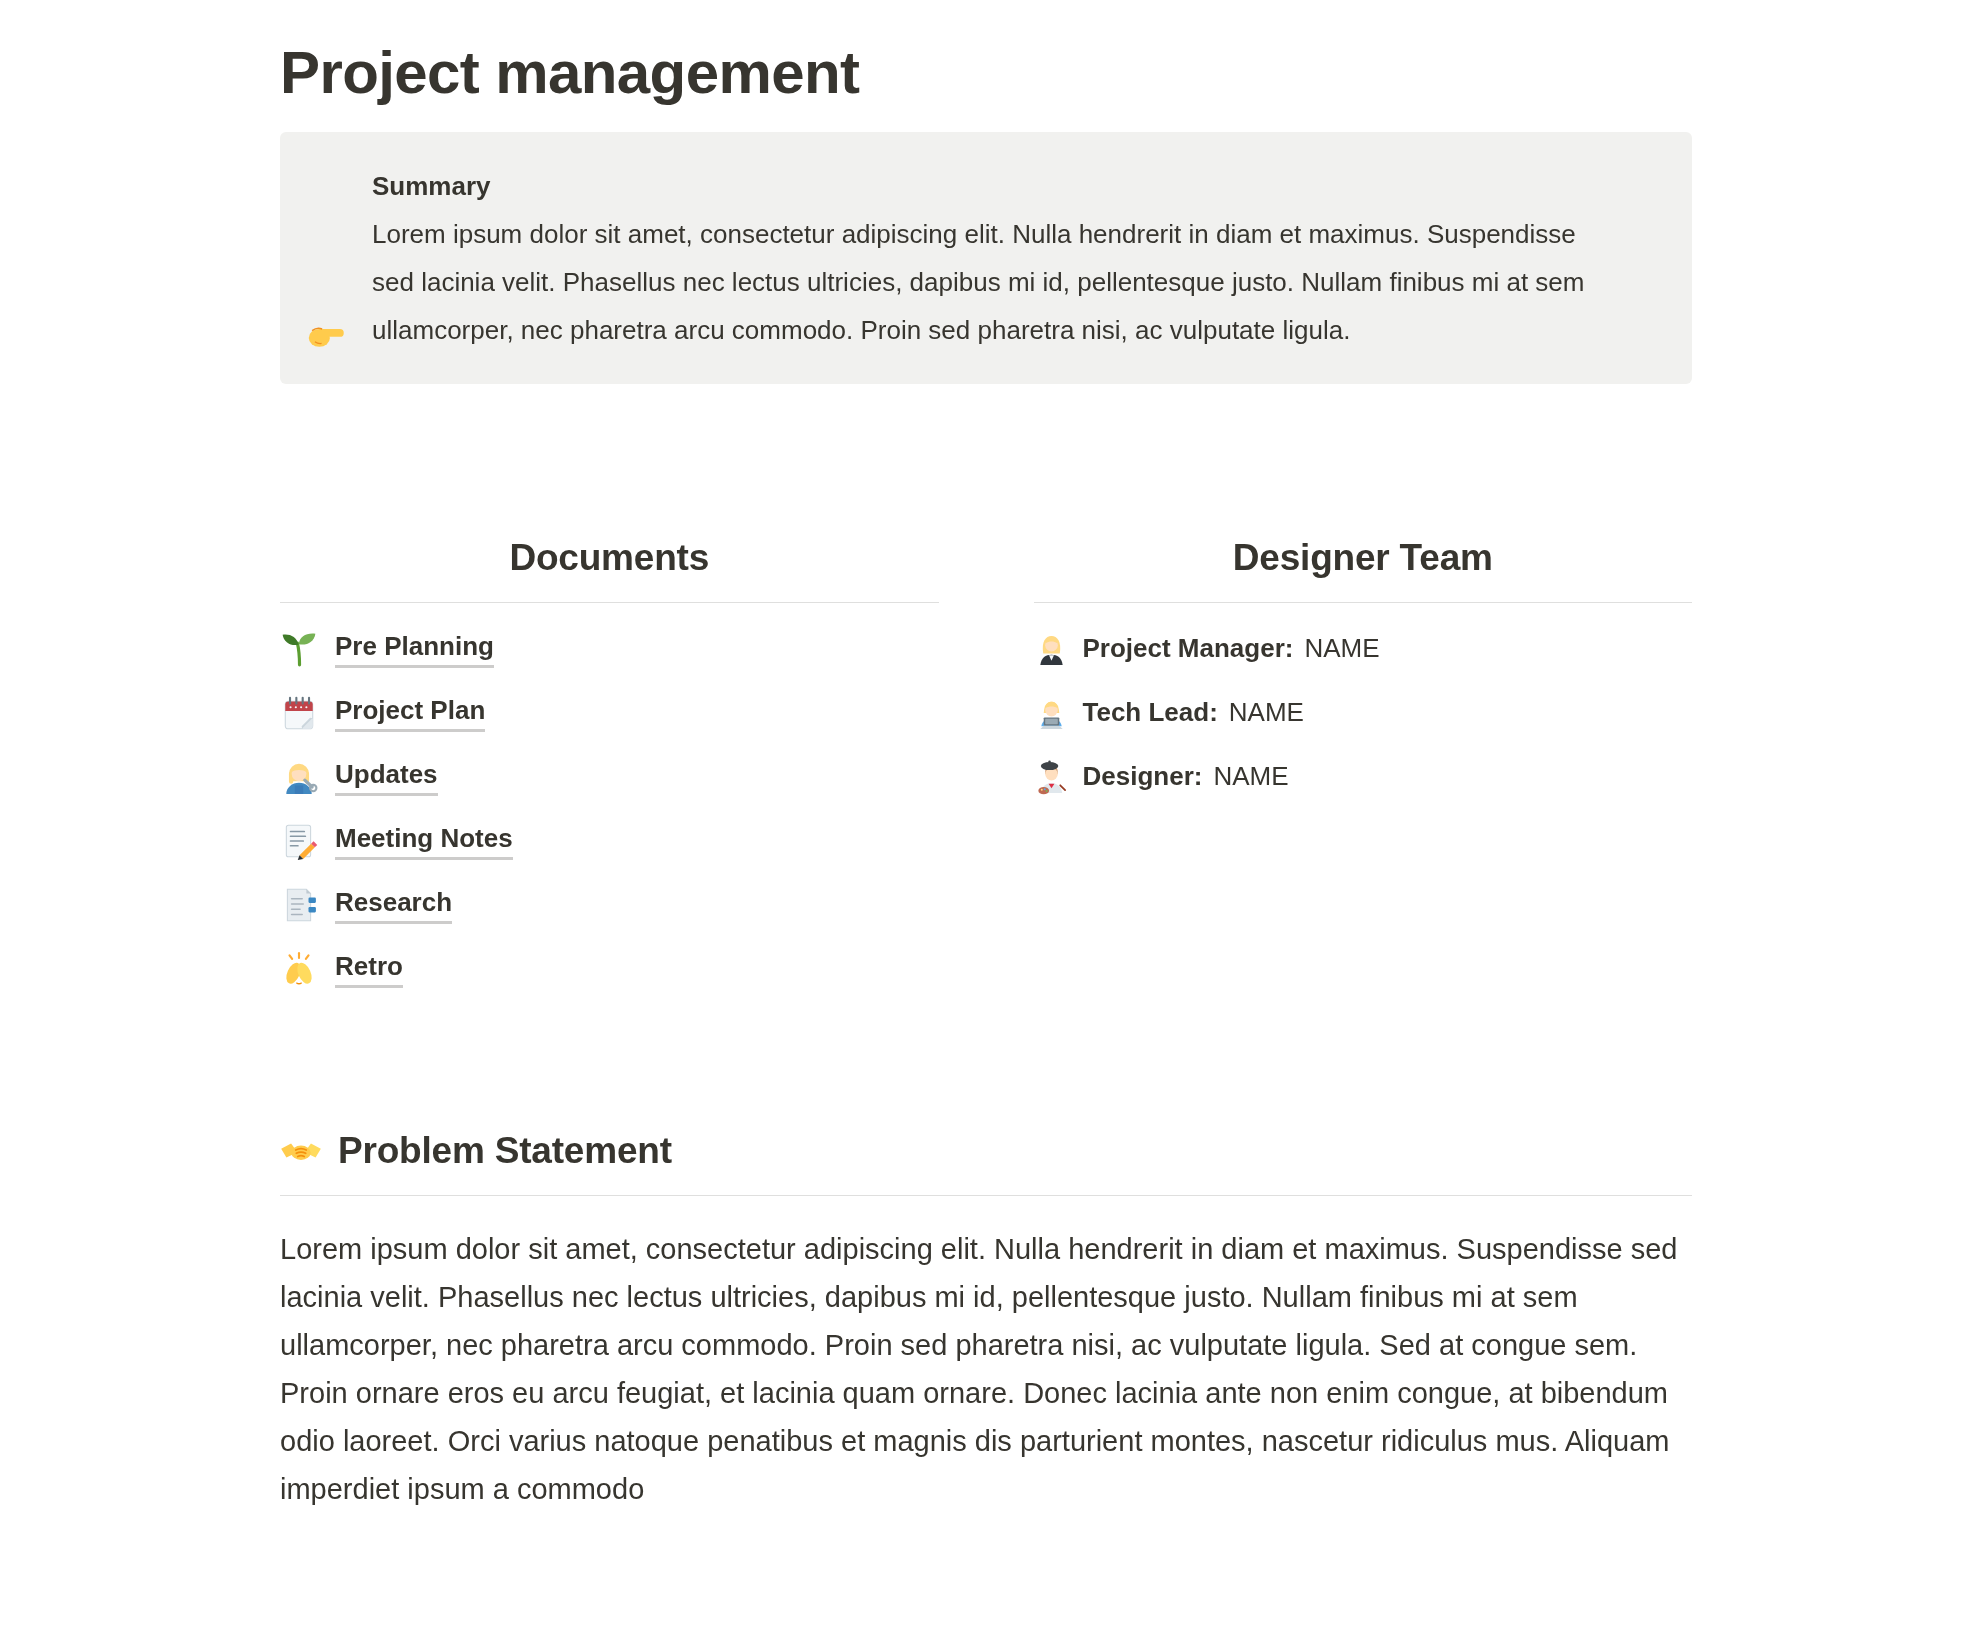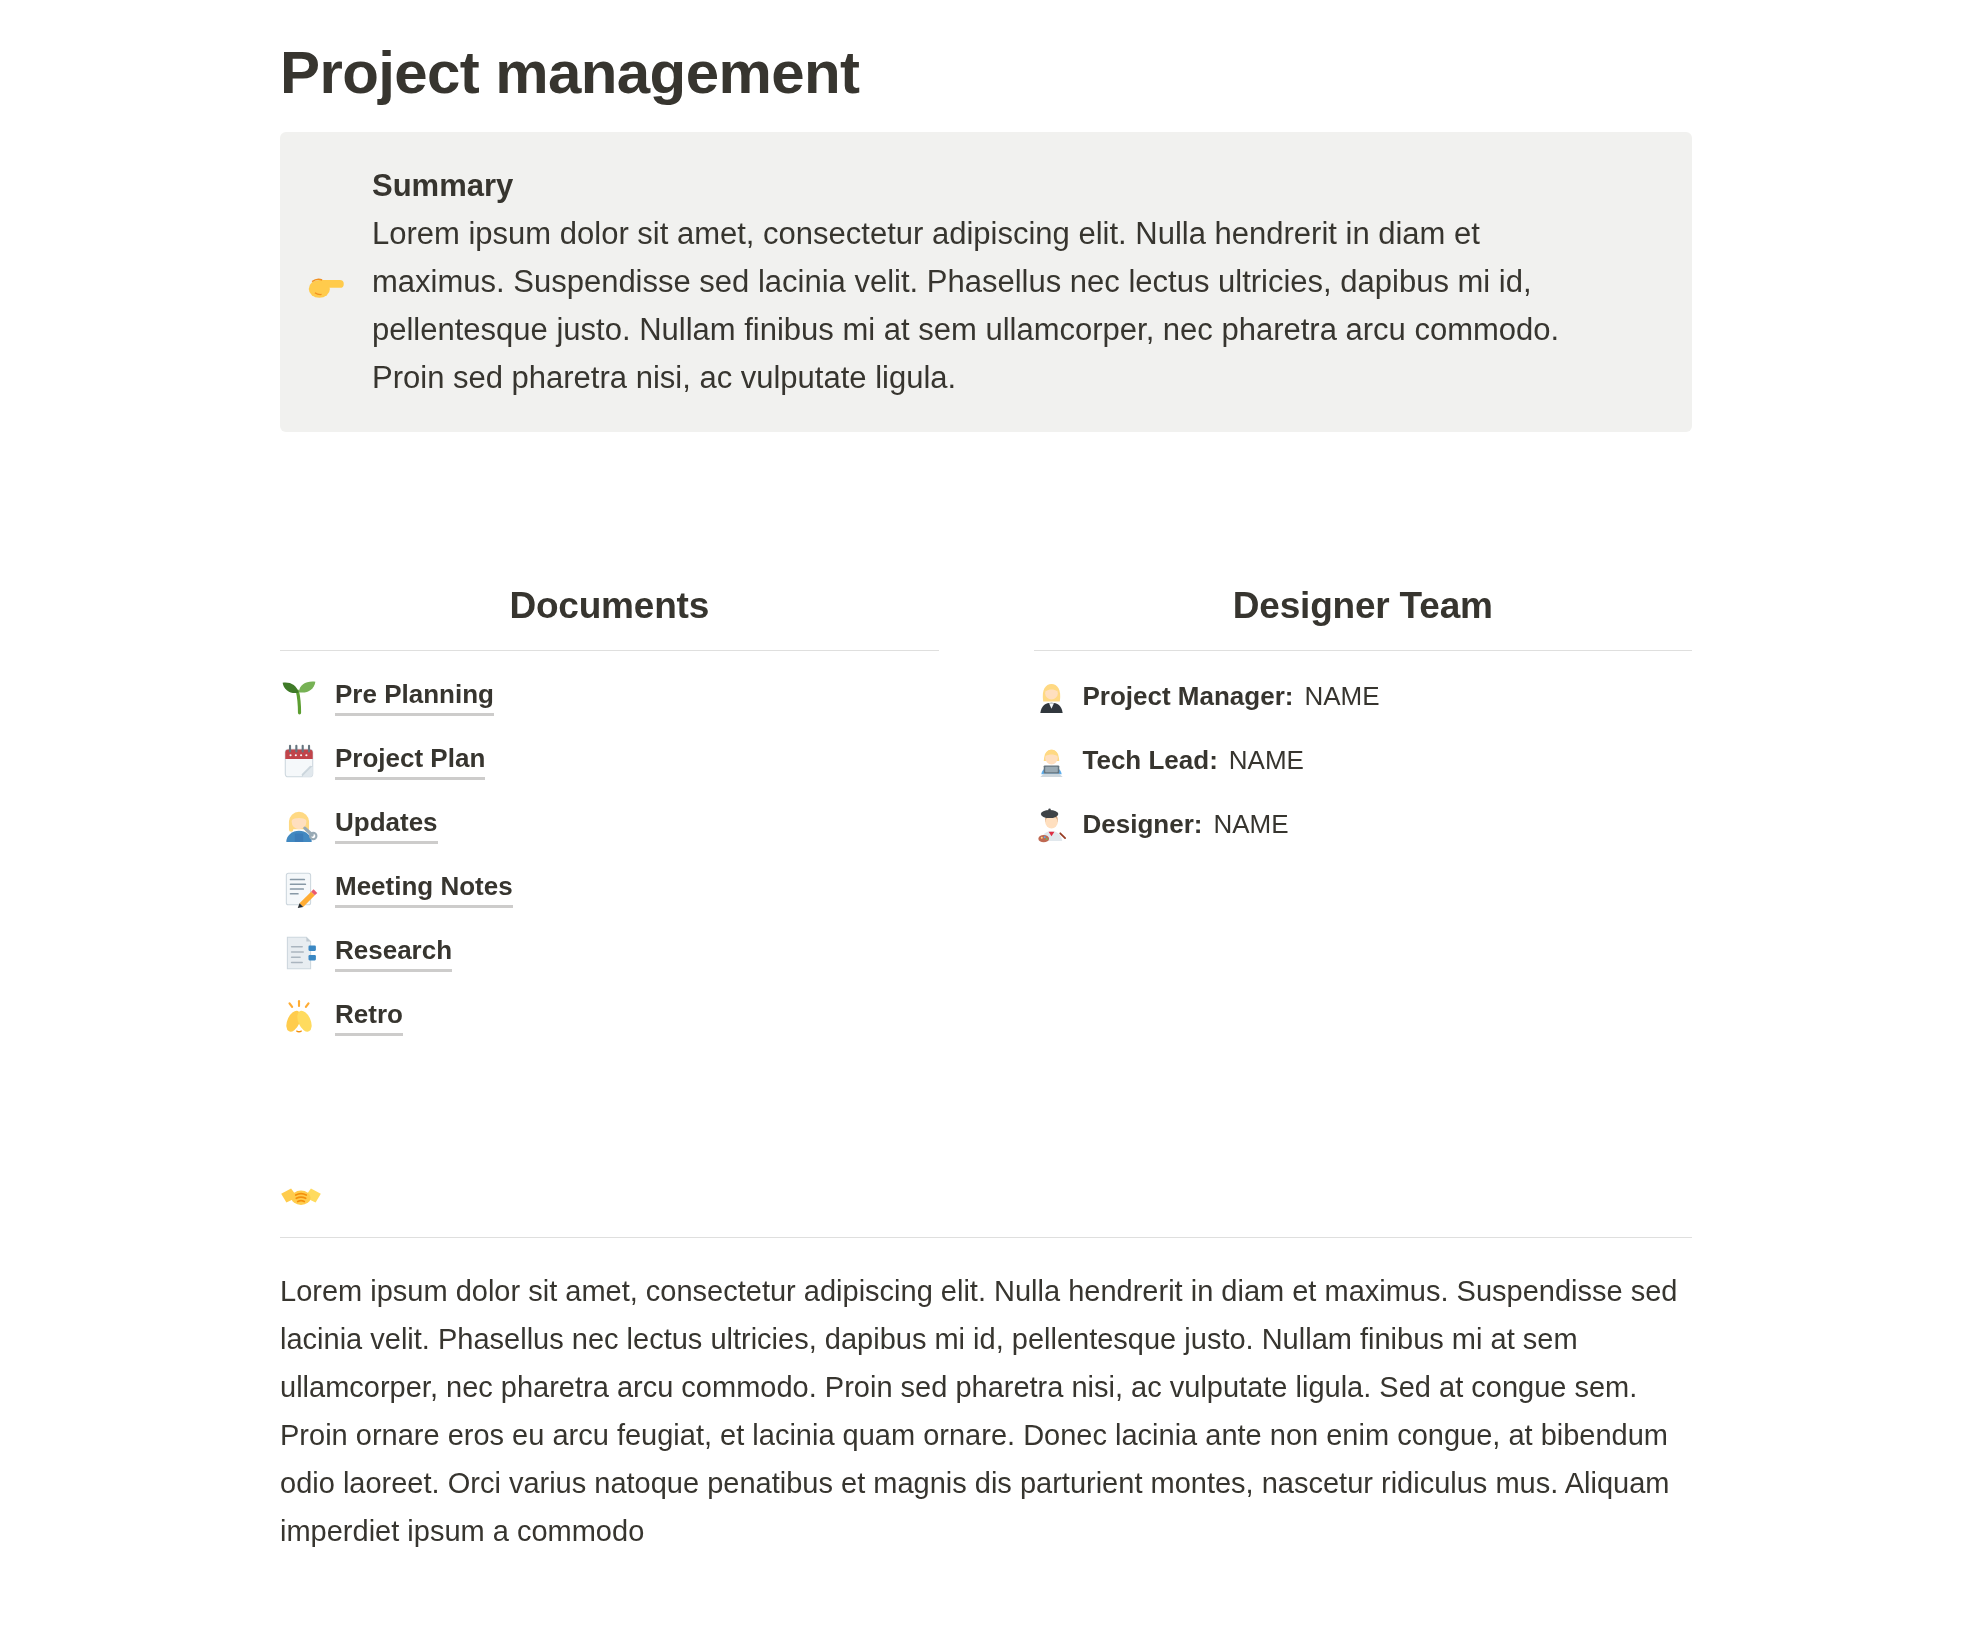--- a/index.html
+++ b/index.html
@@ -17,24 +17,24 @@
   }
   .page{padding:34px 286px 0 280px;}
 
   h1.page-title{
     font-size:60px;font-weight:700;line-height:1.3;
     margin:0 0 20px 0;letter-spacing:-0.6px;
   }
 
   
   .callout{
-    display:flex;gap:26px;align-items:center;
+    display:flex;gap:26px;align-items:flex-end;
     background:var(--callout-bg);border-radius:6px;
     padding:30px 24px 30px 26px;
-    font-size:31px;line-height:48px;
+    font-size:26px;line-height:48px;
   }
   .callout .emoji{width:40px;height:40px;flex:none;margin-top:5px;}
   .callout-title{font-weight:700;line-height:48px;}
   .callout-body{margin:0;max-width:1215px;}
 
   
   .columns{
     display:grid;grid-template-columns:1fr 1fr;gap:95px;
     margin-top:150px;
   }
@@ -274,17 +274,18 @@
           <path d="M1 16 L9.5 11.5 L15 19 L5.5 23.5 Z" fill="#FFCC4D"></path>
           <path d="M35 16 L26.5 11.5 L21 19 L30.5 23.5 Z" fill="#FFDB5E"></path>
           <ellipse cx="18" cy="19.5" rx="8.2" ry="6.2" fill="#FFCC4D"></ellipse>
           <g stroke="#F4900C" stroke-width="1.5" fill="none" stroke-linecap="round">
             <path d="M13.5 17.2 q4.5 -2.6 9 0"></path>
             <path d="M14 20 q4 -2.2 8 0"></path>
             <path d="M15.2 22.8 q2.8 -1.6 5.6 0"></path>
           </g>
         </svg>
       </span>
+      <span>Problem Statement</span>
     </h2>
     <p class="problem-body">Lorem ipsum dolor sit amet, consectetur adipiscing elit. Nulla hendrerit in diam et maximus. Suspendisse sed lacinia velit. Phasellus nec lectus ultricies, dapibus mi id, pellentesque justo. Nullam finibus mi at sem ullamcorper, nec pharetra arcu commodo. Proin sed pharetra nisi, ac vulputate ligula. Sed at congue sem. Proin ornare eros eu arcu feugiat, et lacinia quam ornare. Donec lacinia ante non enim congue, at bibendum odio laoreet. Orci varius natoque penatibus et magnis dis parturient montes, nascetur ridiculus mus. Aliquam imperdiet ipsum a commodo</p>
   </div>
 
 </div>
 
 </body></html>

